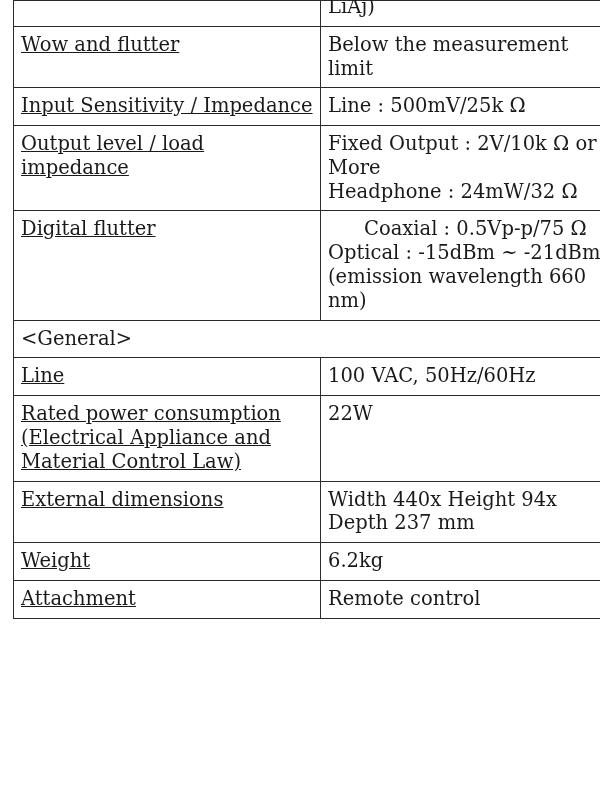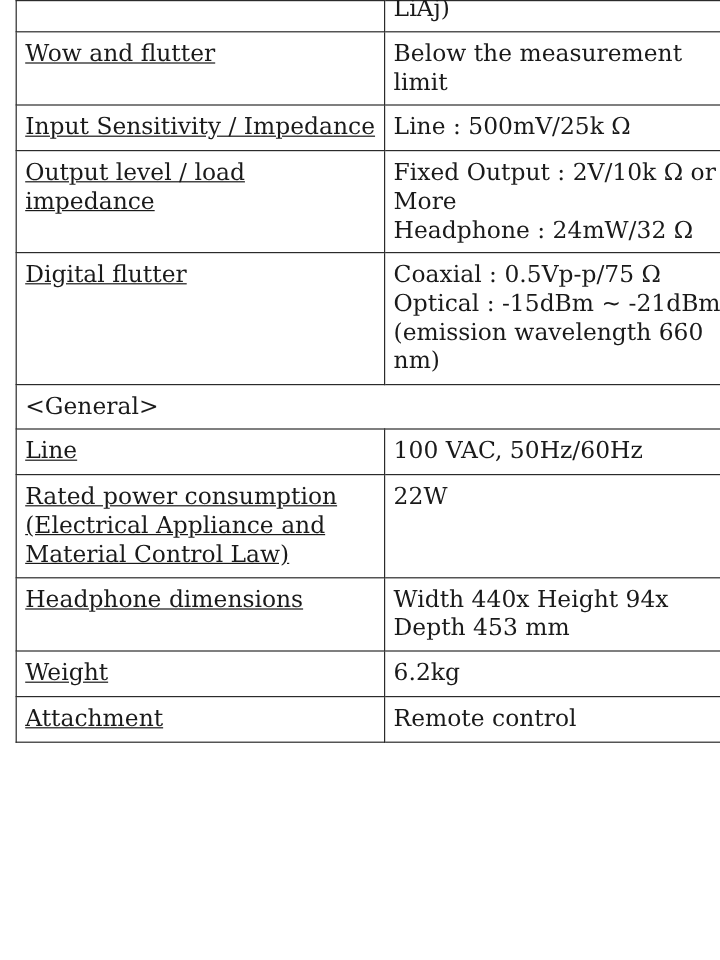--- a/index.html
+++ b/index.html
@@ -89,41 +89,41 @@
       </tr>
 
       <tr>
         <td class="label"><span>Output level / load impedance</span></td>
         <td class="value"><span style="white-space: pre-line;">Fixed Output : 2V/10k Ω or More
 Headphone : 24mW/32 Ω</span></td>
       </tr>
 
       <tr>
         <td class="label"><span>Digital flutter</span></td>
-        <td class="value"><span style="white-space: pre-line;">Coaxial : 0.5Vp-p/75 Ω
+        <td class="value"><span style="white-space: pre-line; margin-left: 36px;">Coaxial : 0.5Vp-p/75 Ω
 Optical : -15dBm ~ -21dBm (emission wavelength 660 nm)</span></td>
       </tr>
 
       <tr>
         <td class="section" colspan="2"><span>&lt;General&gt;</span></td>
       </tr>
 
       <tr>
         <td class="label"><span>Line</span></td>
         <td class="value"><span>100 VAC, 50Hz/60Hz</span></td>
       </tr>
 
       <tr>
         <td class="label"><span>Rated power consumption (Electrical Appliance and Material Control Law)</span></td>
         <td class="value"><span>22W</span></td>
       </tr>
 
       <tr>
-        <td class="label"><span>Headphone dimensions</span></td>
-        <td class="value"><span>Width 440x Height 94x Depth 453 mm</span></td>
+        <td class="label"><span>External dimensions</span></td>
+        <td class="value"><span>Width 440x Height 94x Depth 237 mm</span></td>
       </tr>
 
       <tr>
         <td class="label"><span>Weight</span></td>
         <td class="value"><span>6.2kg</span></td>
       </tr>
 
       <tr>
         <td class="label"><span>Attachment</span></td>
         <td class="value"><span>Remote control</span></td>

